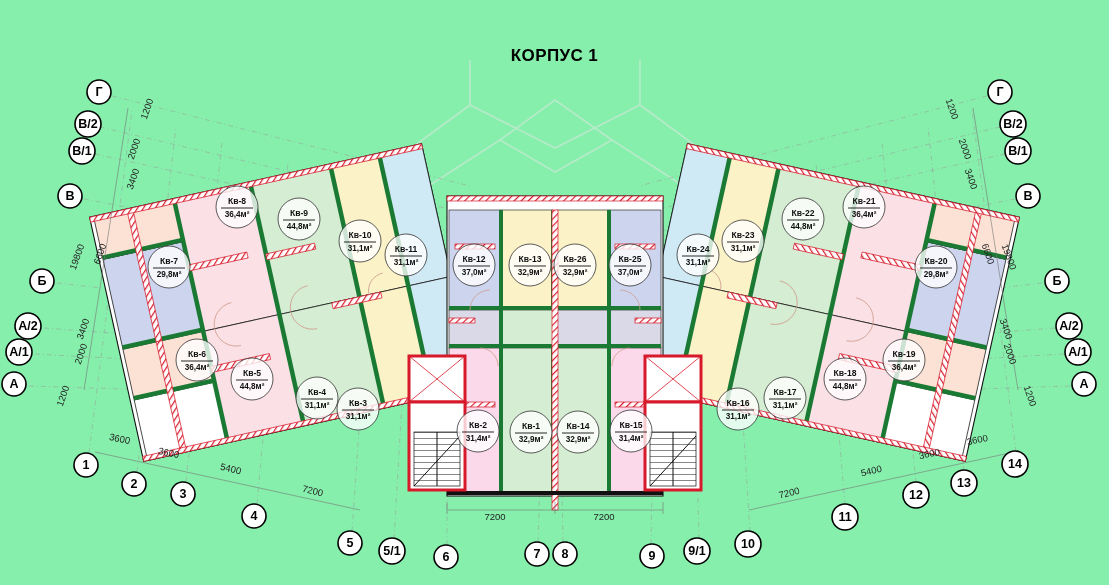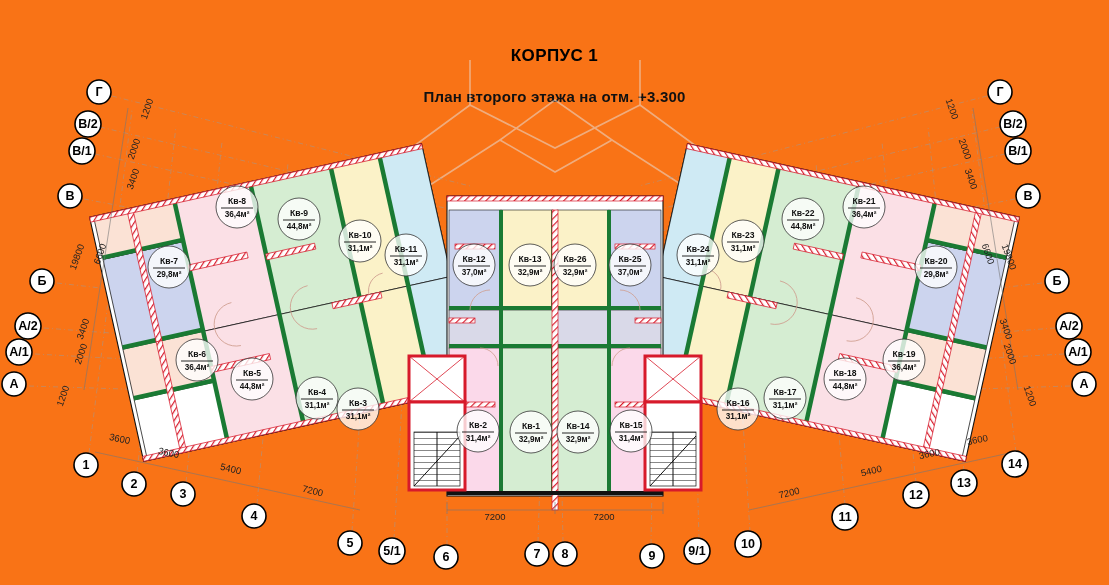--- a/index.html
+++ b/index.html
@@ -2,21 +2,21 @@
 <html><head>
 <meta charset="utf-8">
 <title>План второго этажа</title>
 <style>
   html,body{margin:0;padding:0;background:#ffffff;}
   body{
     font-family:"Liberation Sans", sans-serif;
     width:1109px;height:585px;overflow:hidden;position:relative;
     -webkit-font-smoothing:antialiased;
   }
-  #plan-root{position:absolute;left:0;top:0;width:1109px;height:585px;background:#f97316;}
+  #plan-root{position:absolute;left:0;top:0;width:1109px;height:585px;background:#86efac;}
   .layer{position:absolute;left:0;top:0;width:1109px;height:585px;}
   #titles{position:absolute;left:0;top:0;width:1109px;height:120px;pointer-events:none;}
   .title-main{
     position:absolute;width:100%;text-align:center;top:46px;
     font-size:17px;font-weight:bold;color:#000;letter-spacing:.4px;
   }
   .title-sub{
     position:absolute;width:100%;text-align:center;top:88px;
     font-size:15px;font-weight:bold;color:#111;letter-spacing:.2px;
   }
@@ -27,21 +27,20 @@
   .apt-id{font-size:8.6px;font-weight:bold;fill:#111;text-anchor:middle;}
   .apt-area{font-size:8.2px;font-weight:bold;fill:#111;text-anchor:middle;}
 </style>
 </head>
 <body>
 
 <div id="plan-root">
 
   <div id="titles">
     <div class="title-main">КОРПУС 1</div>
-    <div class="title-sub">План второго этажа на отм. +3.300</div>
   </div>
 
   <svg class="layer" id="plan-svg" width="1109" height="585" viewBox="0 0 1109 585">
     <defs>
       <pattern id="hatchWall" width="5" height="5" patternUnits="userSpaceOnUse" patternTransform="rotate(45)">
         <rect width="5" height="5" fill="#ffffff"></rect>
         <line x1="0" y1="0" x2="0" y2="5" stroke="#d71a2b" stroke-width="2.4"></line>
       </pattern>
       <pattern id="hatchWallV" width="5" height="5" patternUnits="userSpaceOnUse" patternTransform="rotate(-45)">
         <rect width="5" height="5" fill="#ffffff"></rect>

